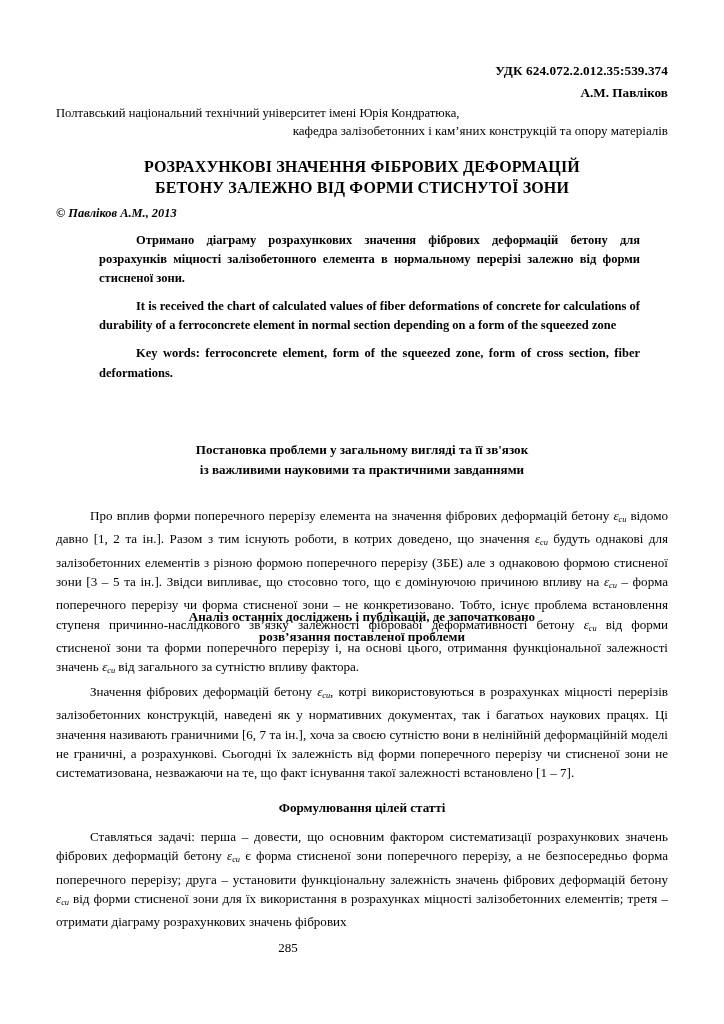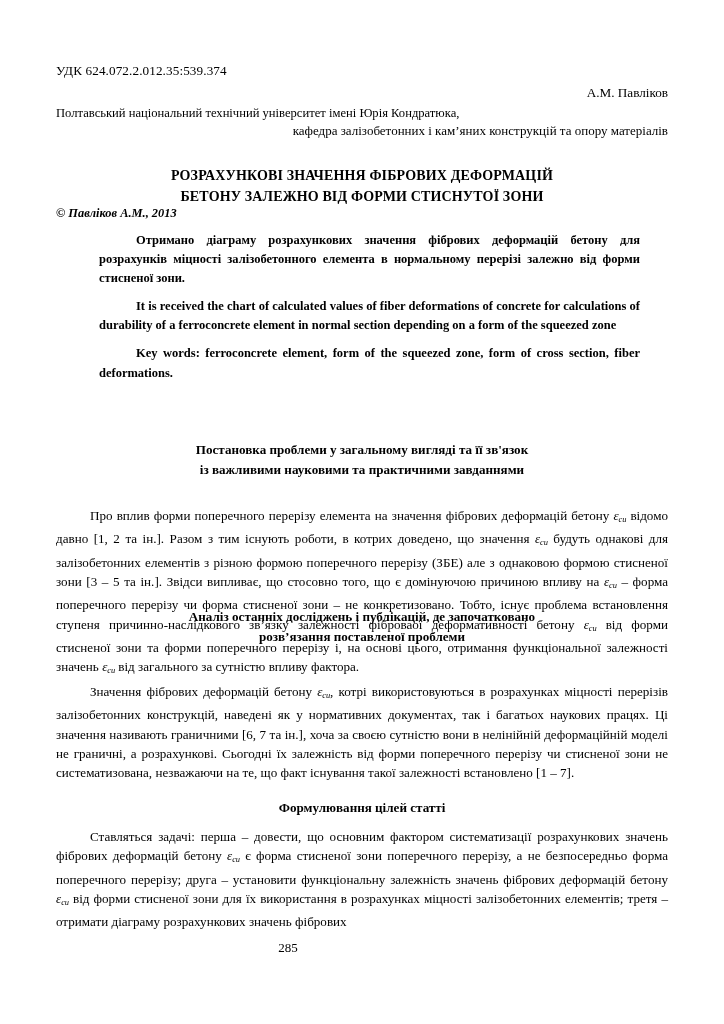--- a/index.html
+++ b/index.html
@@ -25,54 +25,54 @@
   }
 
   
   .hdr {
     position: absolute;
     left: 56px;
     top: 62px;
     width: 612px;
   }
   .udk {
-    text-align: left;
-    font-weight: normal;
+    text-align: right;
+    font-weight: bold;
     font-size: 13.2px;
     letter-spacing: 0.1px;
     line-height: 18px;
   }
   .author {
     text-align: right;
-    font-weight: normal;
+    font-weight: bold;
     font-size: 13.2px;
     line-height: 18px;
     margin-top: 4px;
   }
   .affil {
     text-align: left;
     font-size: 12.6px;
     line-height: 17px;
     margin-top: 3px;
   }
   .affil2 {
     text-align: right;
     font-size: 13px;
     line-height: 17px;
   }
 
   
   .title {
     position: absolute;
     left: 56px;
-    top: 165px;
+    top: 156px;
     width: 612px;
     text-align: center;
     font-weight: bold;
-    font-size: 14px;
+    font-size: 16px;
     line-height: 21px;
     letter-spacing: 0.15px;
   }
   .title .l2 { display: block; }
 
   
   .copyright {
     position: absolute;
     left: 56px;
     top: 205px;

